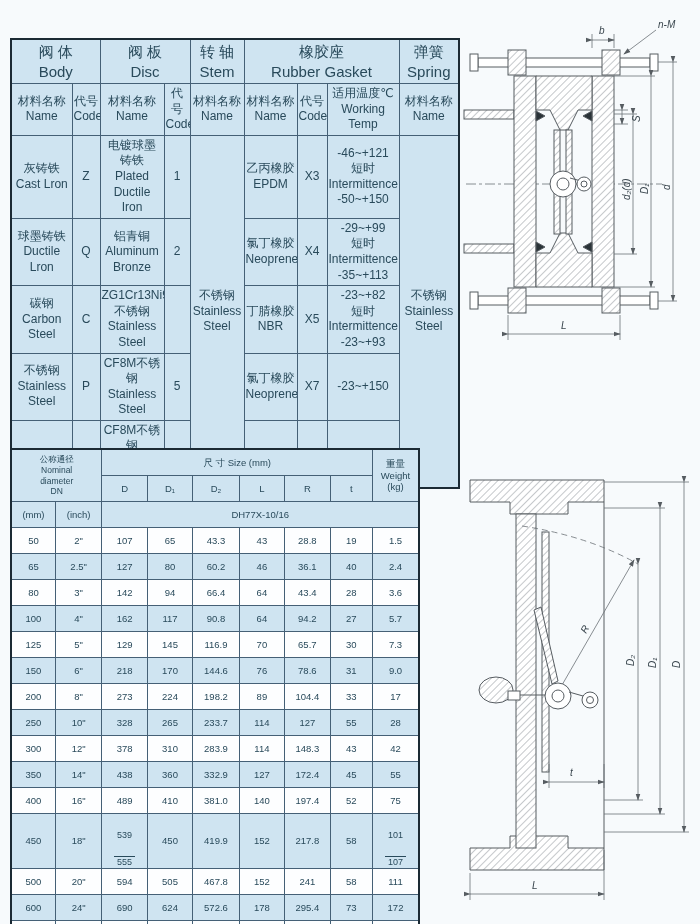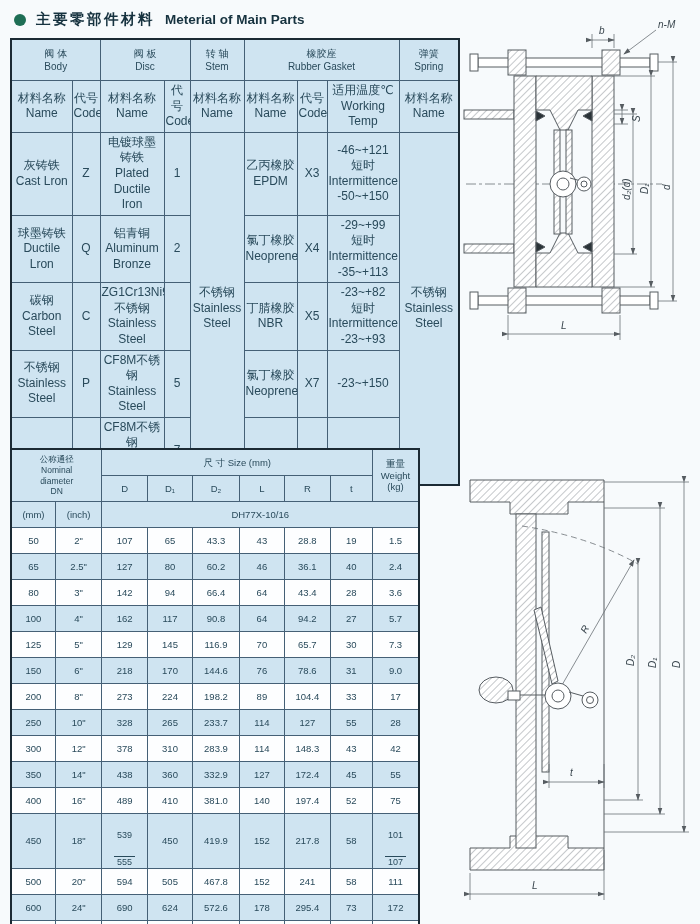--- a/index.html
+++ b/index.html
@@ -10,21 +10,21 @@
   .t-zh{font-size:14.5px;font-weight:bold;letter-spacing:2.5px;color:#16323f;white-space:nowrap}
   .t-en{font-size:13.5px;font-weight:bold;color:#16323f;white-space:nowrap}
   .sub-en{position:absolute;font-size:10.5px;color:#3a5a68;white-space:nowrap}
 
   table{border-collapse:collapse;table-layout:fixed}
   td{overflow:hidden}
 
   .mat{position:absolute;left:10px;top:38px;width:448px;background:#cfe4f1;border:2px solid #1b2a34}
   .mat td{border:1px solid #44607000;outline:none;border:1px solid #456076;text-align:center;vertical-align:middle;
           font-size:12px;line-height:1.3;white-space:pre-line;padding:2px 1px;color:#294a5b}
-  .mat tr.g td{height:36px;font-size:10px}
+  .mat tr.g td{height:36px;font-size:15px}
   .mat tr.s td{height:32px}
   .mat tr.r1 td{height:52px}
   .mat tr.r2 td{height:58px}
   .mat tr.r3 td{height:52px}
   .mat tr.r4 td{height:36px}
   .mat tr.r5 td{height:30px}
 
   .dim{position:absolute;left:10px;top:448px;width:410px;border:2px solid #1b2a34;background:#fff}
   .dim td{border:1px solid #456076;text-align:center;vertical-align:middle;font-size:9.5px;
           white-space:pre-line;color:#294a5b;height:25px;padding:0 1px;line-height:1.25}
@@ -41,25 +41,20 @@
   .draw svg{display:block}
   .dline{stroke:#565c61;stroke-width:1;fill:none}
   .dthin{stroke:#6b7176;stroke-width:0.8;fill:none}
   .dtext{font-size:10px;font-style:italic;fill:#3a464e}
 </style>
 </head>
 <body>
 
 <div class="page">
 
-  <div class="title-row" style="left:14px;top:10px">
-    <span class="bullet"></span>
-    <span class="t-zh">主要零部件材料</span>
-    <span class="t-en">Meterial of Main Parts</span>
-  </div>
 
   <table class="mat">
     <colgroup>
       <col style="width:61px">
         <col style="width:28px">
         <col style="width:64px">
         <col style="width:26px">
       <col style="width:54px">
         <col style="width:53px">
         <col style="width:30px">

